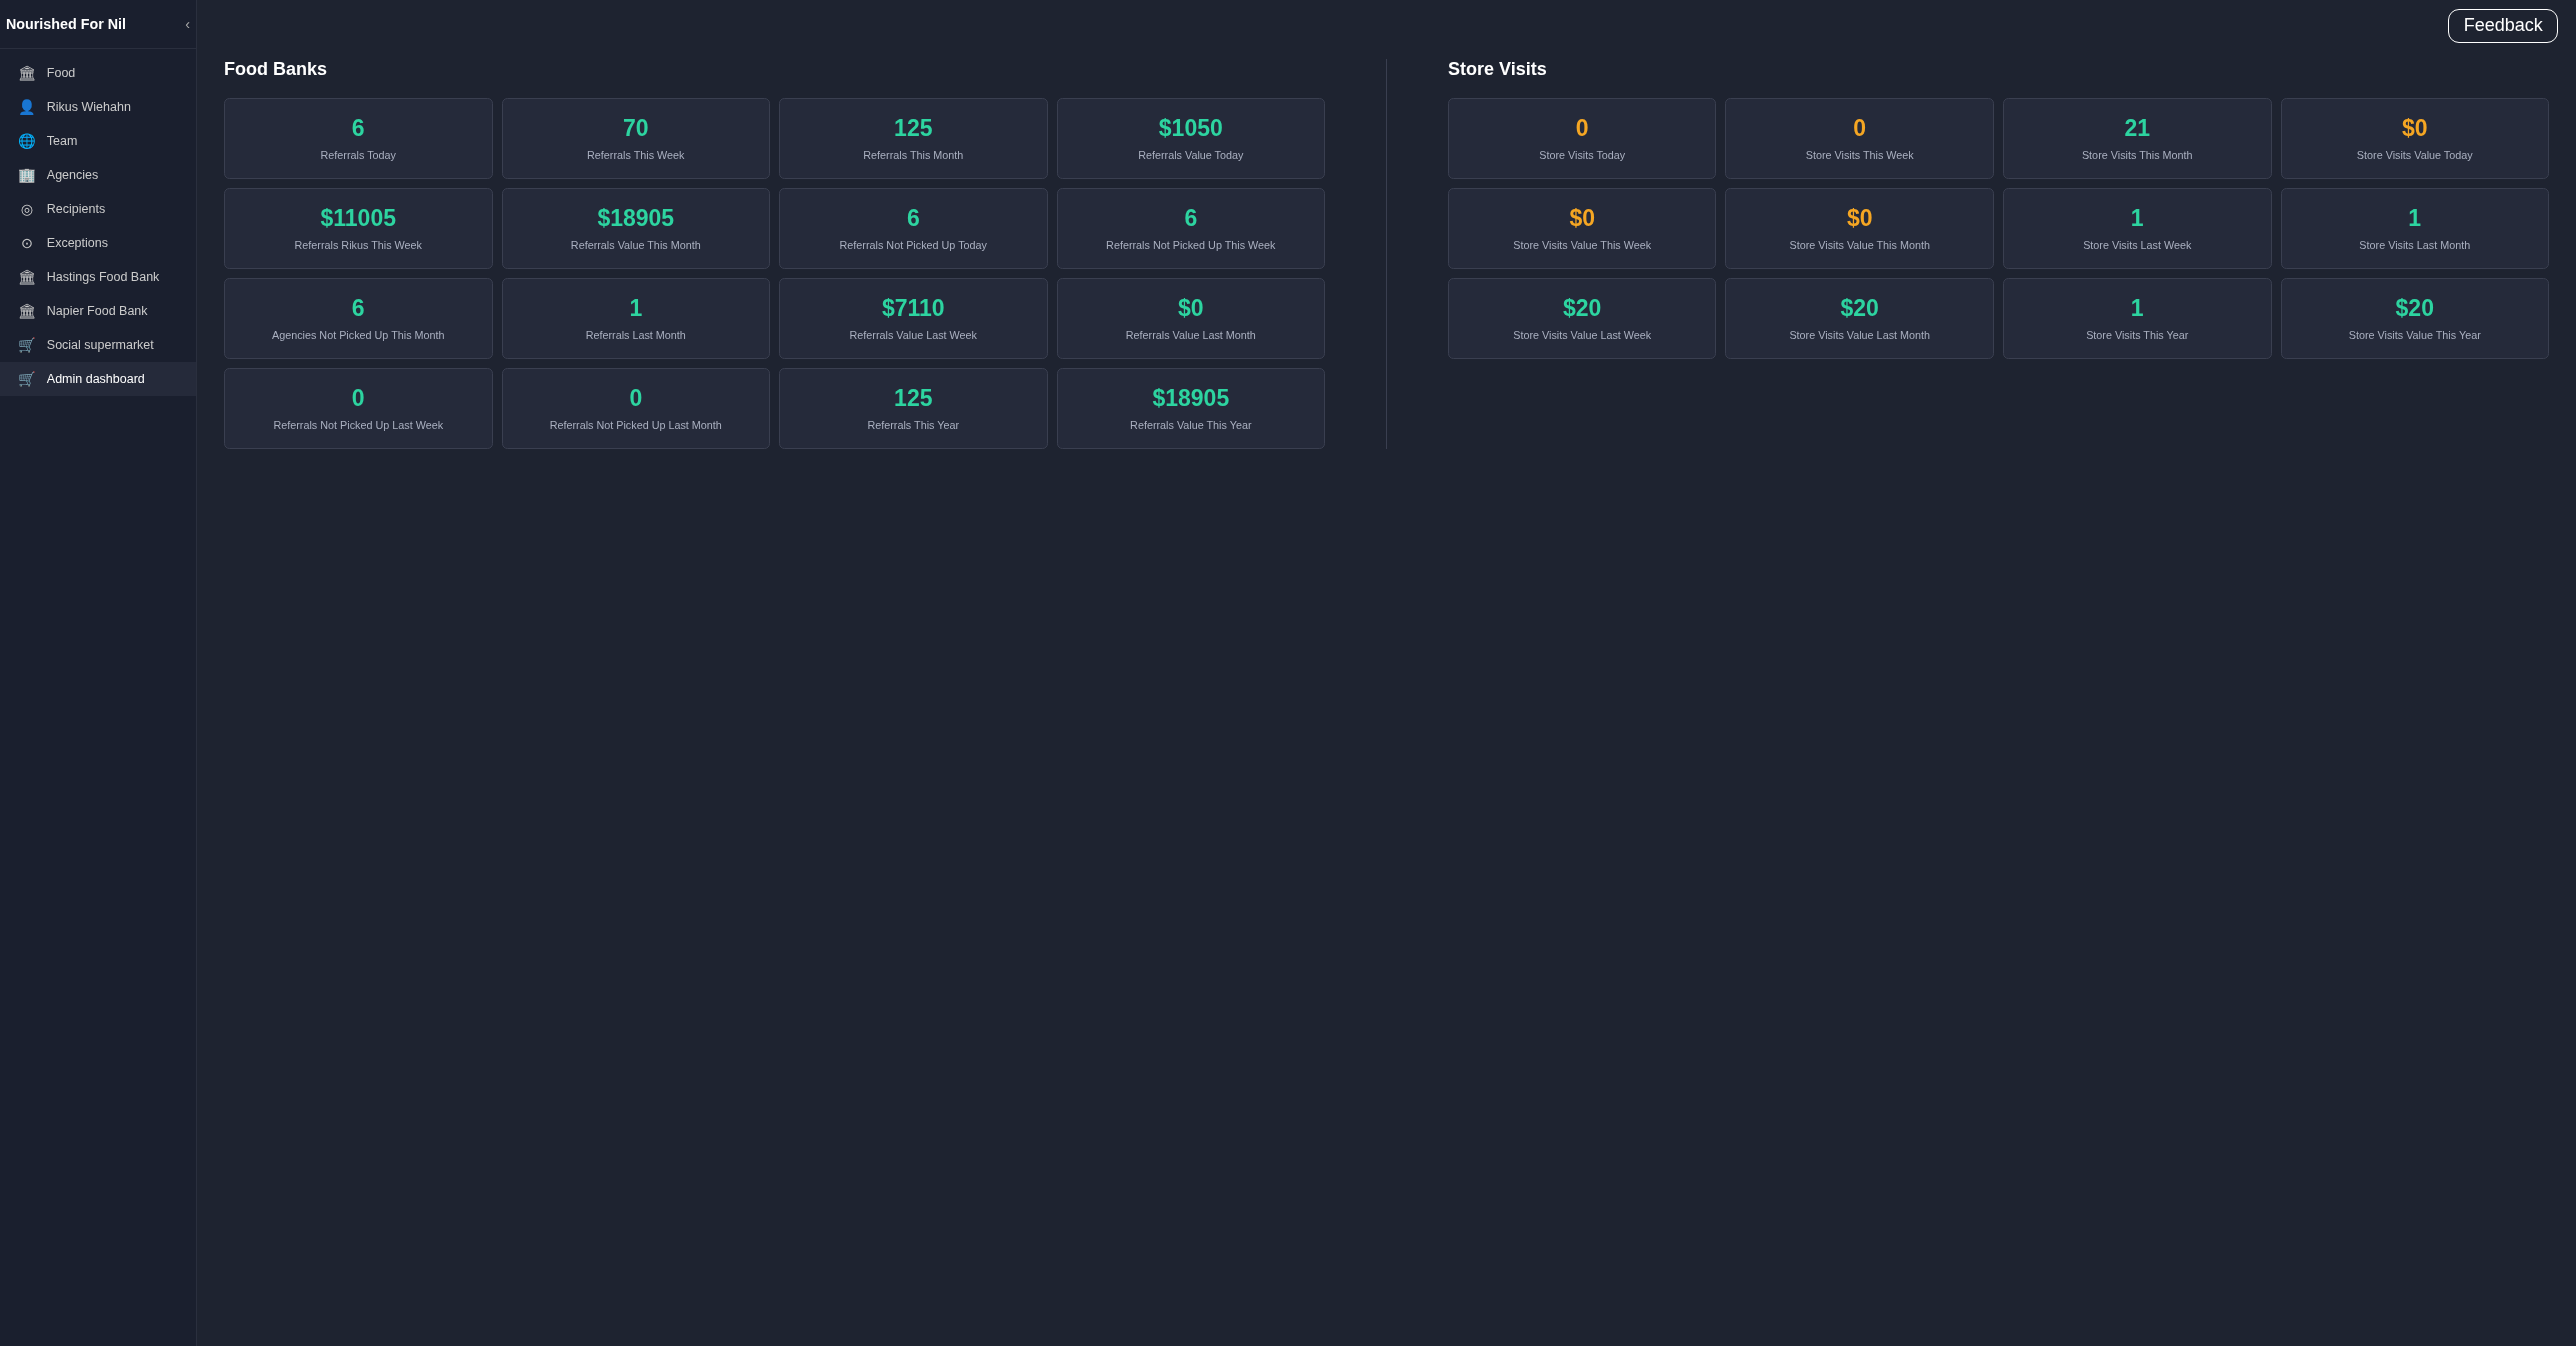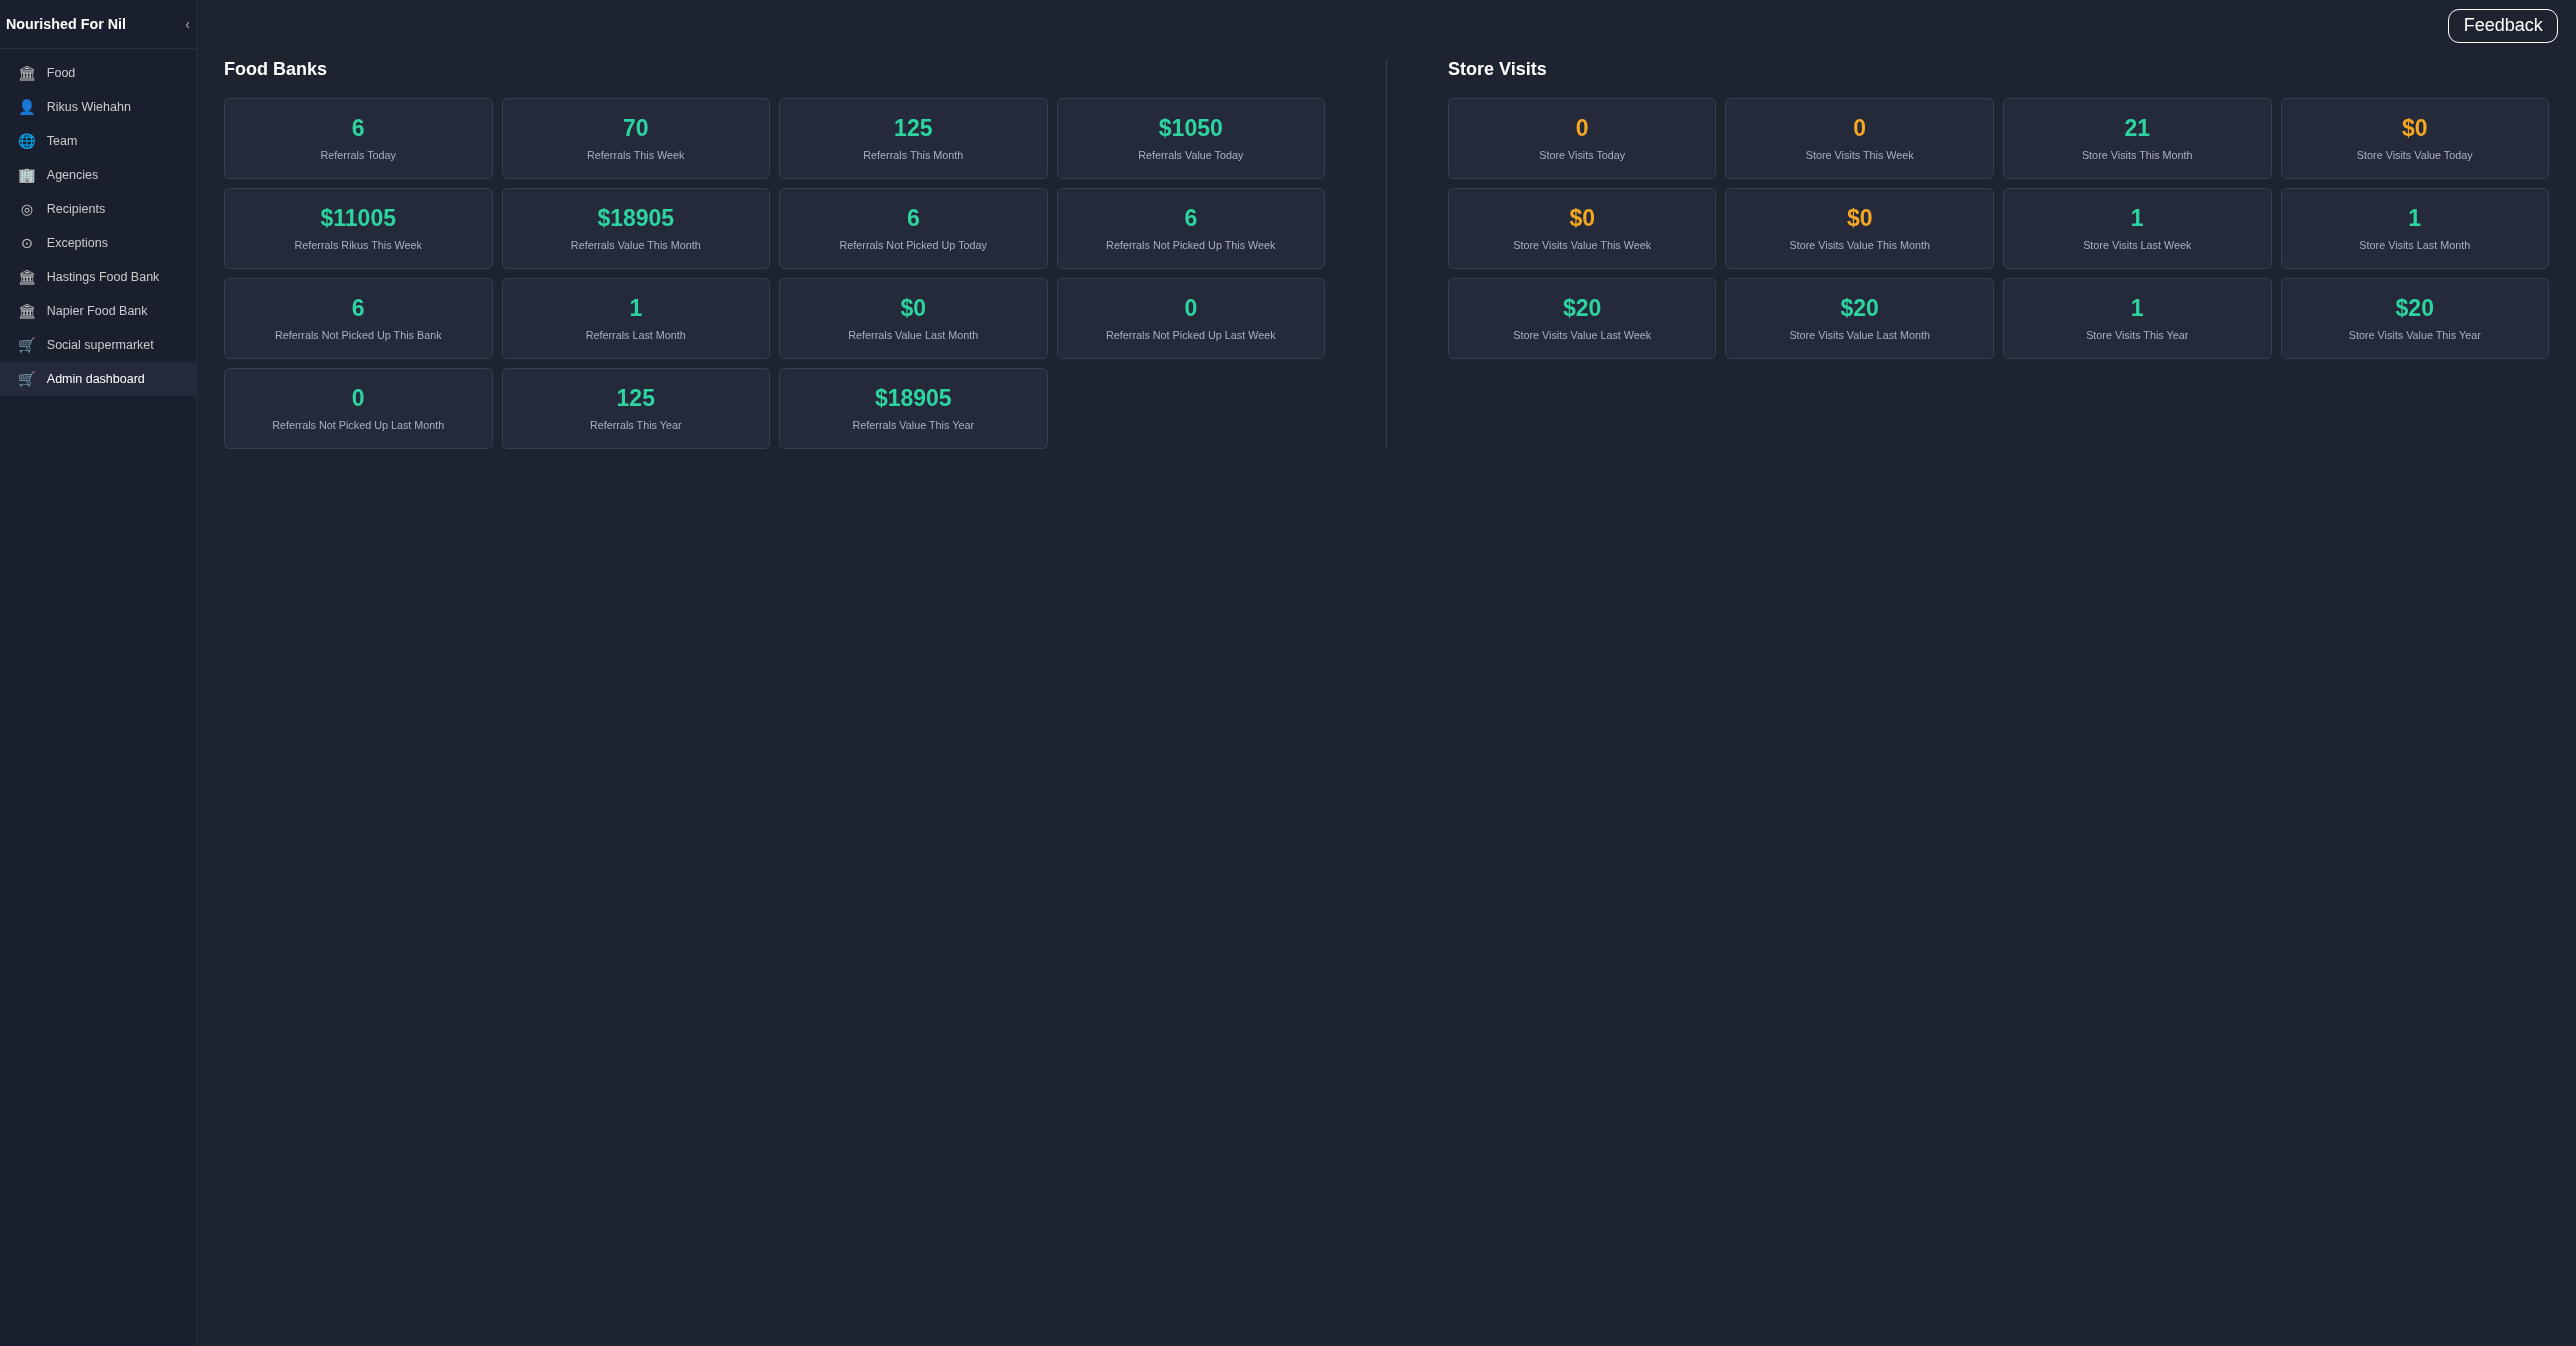--- a/index.html
+++ b/index.html
@@ -257,25 +257,29 @@
             <div class="stat-card">
       <div class="stat-value green">6</div>
       <div class="stat-label">Referrals Not Picked Up Today</div>
     </div>
             <div class="stat-card">
       <div class="stat-value green">6</div>
       <div class="stat-label">Referrals Not Picked Up This Week</div>
     </div>
             <div class="stat-card">
       <div class="stat-value green">6</div>
-      <div class="stat-label">Referrals Not Picked Up This Bank</div>
+      <div class="stat-label">Agencies Not Picked Up This Month</div>
     </div>
             <div class="stat-card">
       <div class="stat-value green">1</div>
       <div class="stat-label">Referrals Last Month</div>
+    </div>
+            <div class="stat-card">
+      <div class="stat-value green">$7110</div>
+      <div class="stat-label">Referrals Value Last Week</div>
     </div>
             <div class="stat-card">
       <div class="stat-value green">$0</div>
       <div class="stat-label">Referrals Value Last Month</div>
     </div>
             <div class="stat-card">
       <div class="stat-value green">0</div>
       <div class="stat-label">Referrals Not Picked Up Last Week</div>
     </div>
             <div class="stat-card">

